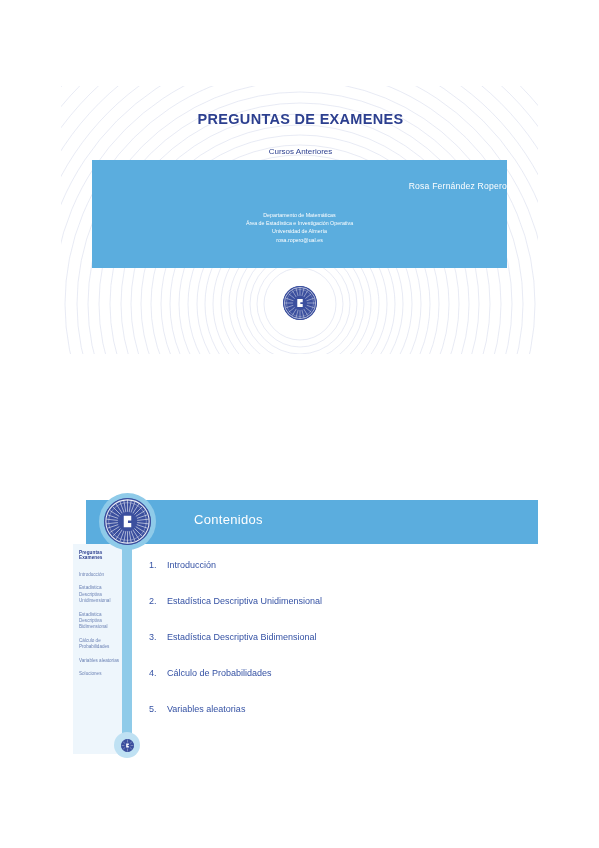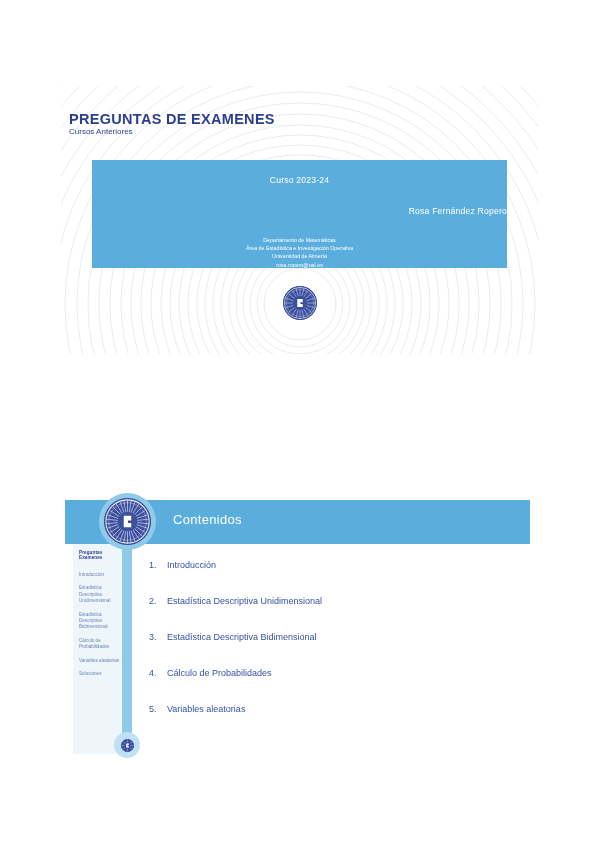--- a/index.html
+++ b/index.html
@@ -26,36 +26,36 @@
     overflow: hidden;
   }
   #slide-title .arcs {
     position: absolute;
     left: 0; top: 0;
     width: 477px;
     height: 268px;
   }
   .title-block {
     position: absolute;
-    left: 8px;
+    left: 1px;
     top: 25px;
     width: 477px;
-    text-align: left;
+    text-align: center;
     z-index: 3;
   }
   .title-main {
     font-size: 14.5px;
     letter-spacing: 0.3px;
     color: #2c3f8f;
     font-weight: bold;
   }
   .title-sub {
     font-size: 8px;
     color: #2c3f8f;
-    margin-top: 0;
+    margin-top: 20px;
   }
   .blue-panel {
     position: absolute;
     left: 31px;
     top: 74px;
     width: 415px;
     height: 108px;
     background: #5badde;
     z-index: 2;
     color: #ffffff;
@@ -102,21 +102,21 @@
     position: absolute;
     left: 61px;
     top: 492px;
     width: 477px;
     height: 268px;
     background: #ffffff;
     overflow: hidden;
   }
   .ct-header {
     position: absolute;
-    left: 4px;
+    left: 25px;
     top: 8px;
     width: 465px;
     height: 44px;
     background: #5badde;
     text-decoration: underline;
   }
   .ct-header-title {
     position: absolute;
     left: 108px;
     top: 12px;
@@ -253,21 +253,20 @@
       <circle cx="239" cy="218" r="351"></circle>
     </g>
   </svg>
 
   <div class="title-block">
     <div class="title-main">PREGUNTAS DE EXAMENES</div>
     <div class="title-sub">Cursos Anteriores</div>
   </div>
 
   <div class="blue-panel">
-    <div class="bp-course">Curso 2023-24</div>
     <div class="bp-author">Rosa Fernández Ropero</div>
     <div class="bp-dept">
       <div>Departamento de Matemáticas</div>
       <div>Área de Estadística e Investigación Operativa</div>
       <div>Universidad de Almería</div>
       <div>rosa.ropero@ual.es</div>
     </div>
   </div>
 
   <div class="seal-wrap">

